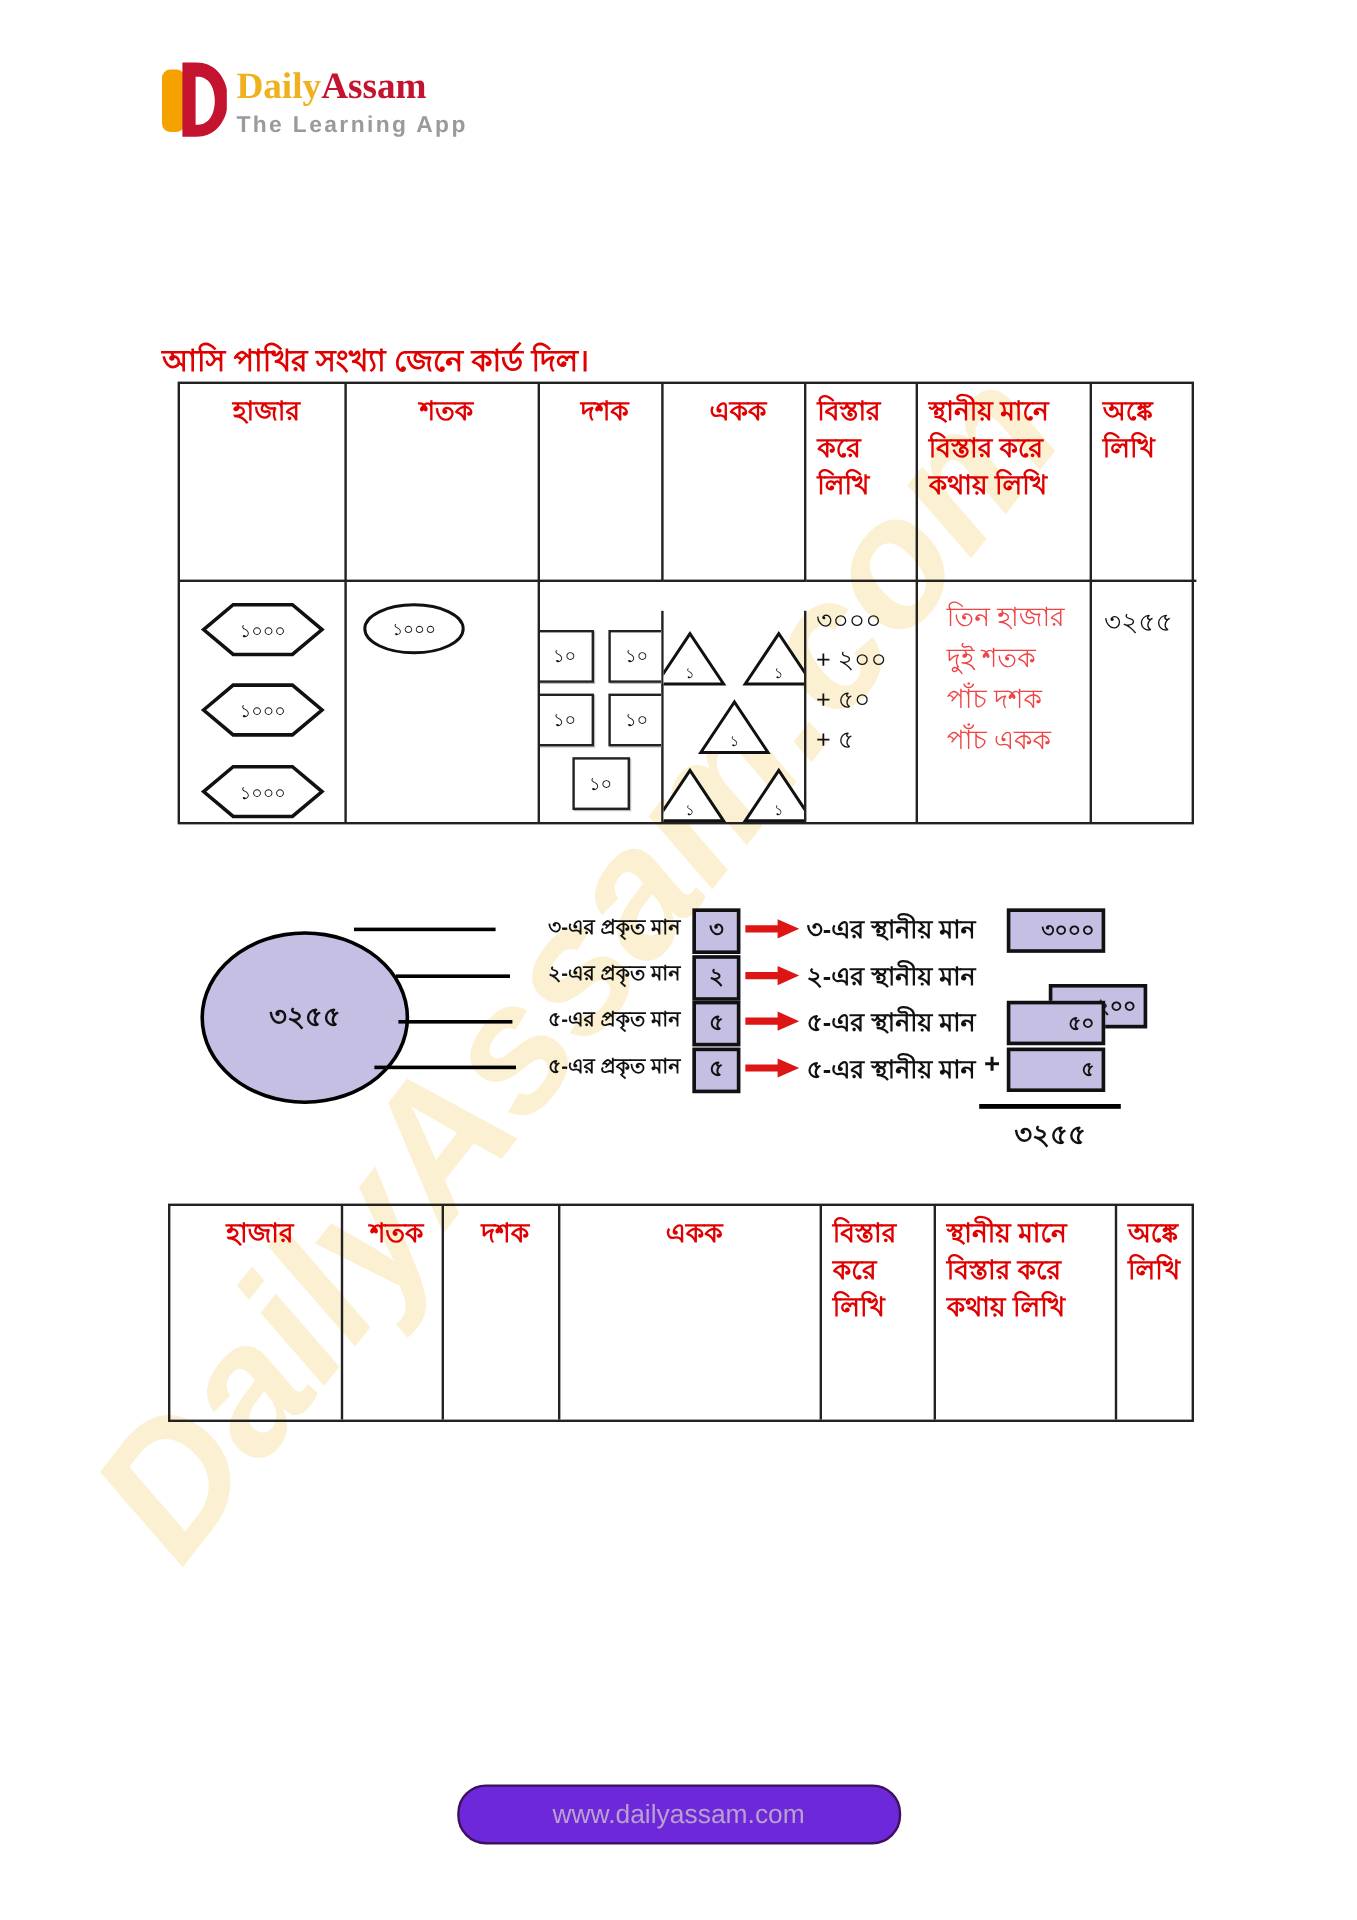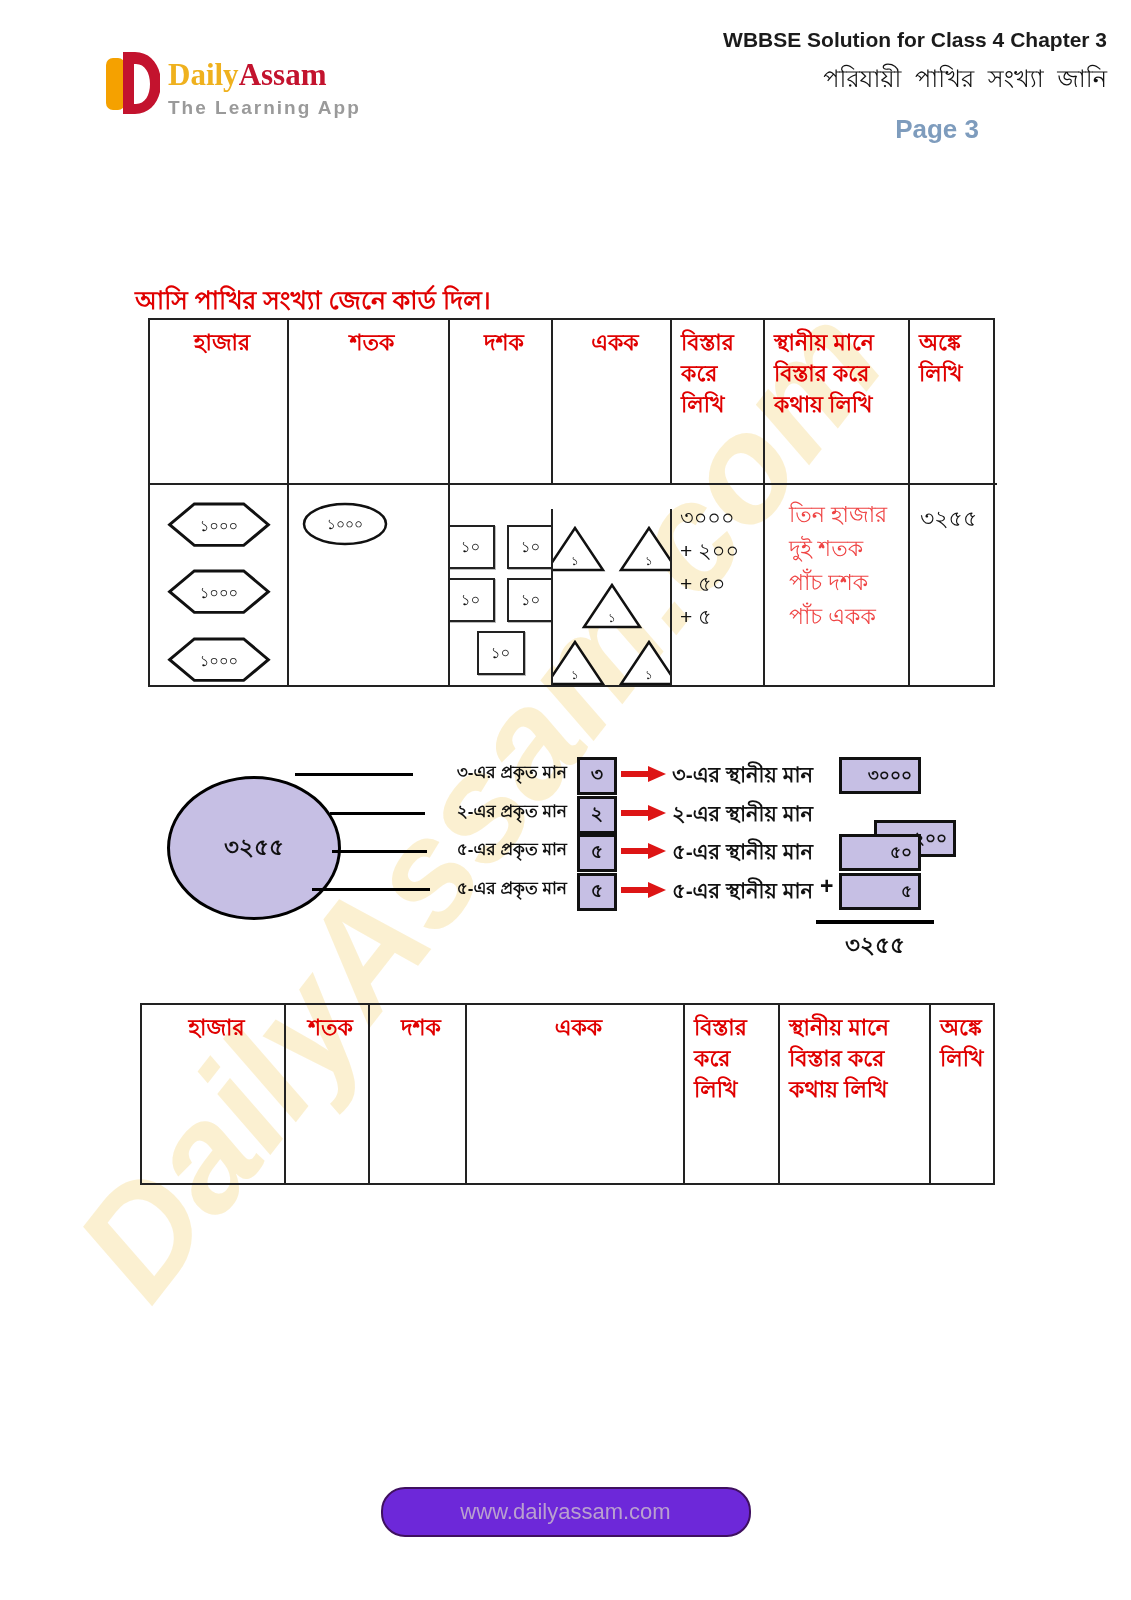--- a/index.html
+++ b/index.html
@@ -6,21 +6,21 @@
   body{font-family:"Liberation Sans", sans-serif;}
   #page{position:relative;width:1131px;height:1600px;background:#ffffff;overflow:hidden;}
 
   
   #watermark{position:absolute;left:110px;top:1190px;font-size:150px;font-style:italic;font-weight:bold;
     color:rgba(246,224,158,0.48);transform:rotate(-52deg);transform-origin:left center;white-space:nowrap;z-index:0;}
 
   .layer{position:absolute;z-index:1;}
 
   
-  #logo{left:104px;top:50px;display:flex;align-items:center;}
+  #logo{left:133px;top:50px;display:flex;align-items:flex-start;}
   #logo .dmark{margin-right:8px;}
   #logo .words{font-family:"Liberation Serif", serif;font-weight:bold;font-size:31px;line-height:32px;margin-top:6px;}
   #logo .daily{color:#EFB11E;}
   #logo .assam{color:#C3132E;}
   #logo .tagline{font-family:"Liberation Sans", sans-serif;font-size:19px;font-weight:bold;color:#9a9a9a;letter-spacing:2px;margin-top:6px;}
 
   
   #tr-head{right:24px;top:28px;text-align:right;}
   #tr-title{font-size:21px;font-weight:bold;color:#1b1b1b;}
   #tr-sub{font-size:24px;color:#111;margin-top:8px;word-spacing:7px;}
@@ -87,25 +87,20 @@
       </svg>
     </span>
     <span>
       <div class="words">
         <span class="daily">Daily</span><span class="assam">Assam</span>
       </div>
       <div class="tagline">The Learning App</div>
     </span>
   </div>
 
-  <div id="tr-head" class="layer">
-    <div id="tr-title">WBBSE Solution for Class 4 Chapter 3</div>
-    <div id="tr-sub">পরিযায়ী পাখির সংখ্যা জানি</div>
-    <div id="tr-page">Page 3</div>
-  </div>
 
   <div id="title1" class="layer sec-title">আসি পাখির সংখ্যা জেনে কার্ড দিল।</div>
 
   <div id="table1" class="layer vtable">
     <div class="cell hcell hcenter">হাজার</div>
     <div class="cell hcell hcenter">শতক</div>
     <div class="cell hcell hcenter">দশক</div>
     <div class="cell hcell hcenter">একক</div>
     <div class="cell hcell hleft">বিস্তার করে লিখি</div>
     <div class="cell hcell hleft">স্থানীয় মানে বিস্তার করে কথায় লিখি</div>

